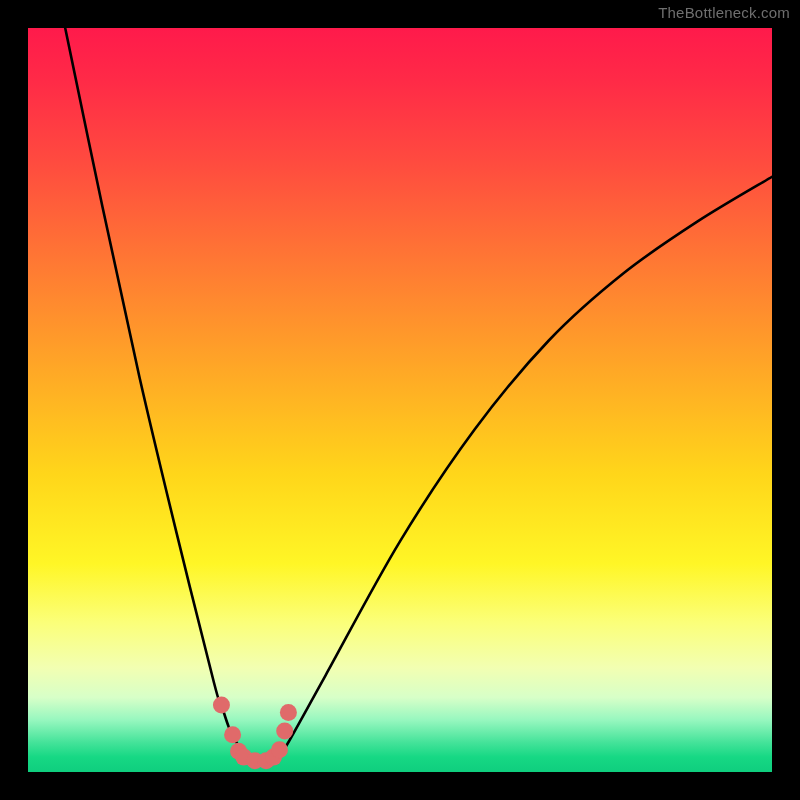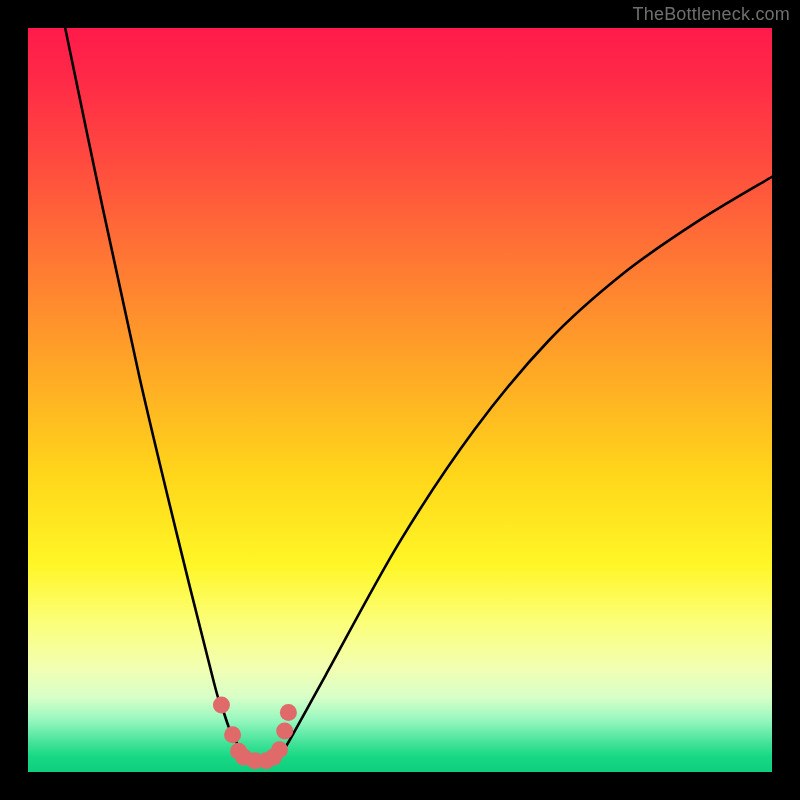--- a/index.html
+++ b/index.html
@@ -45,21 +45,21 @@
       #45e39a 96%,
       #16d884 98%,
       #0fce7e 100%
     );
   }
   .watermark {
     position: absolute;
     top: 4px;
     right: 10px;
     color: #6f6f6f;
-    font-size: 18px;
+    font-size: 15px;
     letter-spacing: 0.2px;
     font-weight: 500;
     user-select: none;
   }
   svg.curve {
     position: absolute;
     inset: 0;
     width: 744px;
     height: 744px;
     overflow: visible;

